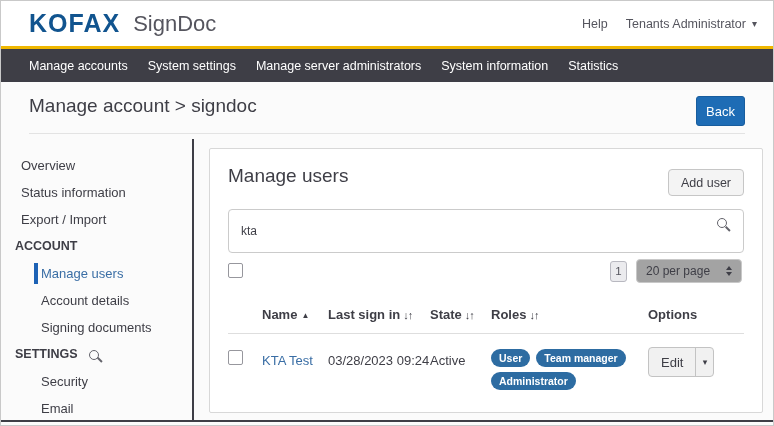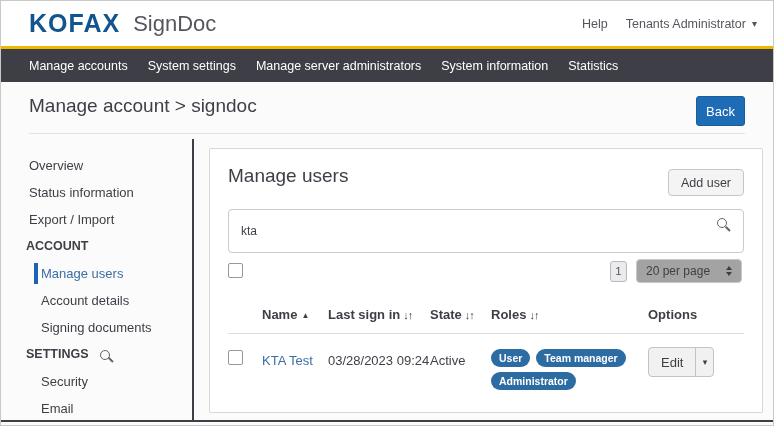--- a/index.html
+++ b/index.html
@@ -28,23 +28,23 @@
   .page-header { position:absolute; top:81px; left:0; right:0; height:52px; }
   .page-title { position:absolute; left:28px; top:13px; font-size:19px; font-weight:400; color:#3e3e46; }
   .btn-back { position:absolute; right:28px; top:14px; width:49px; height:30px; background:#1e6cb5;
               border:1px solid #185d9e; border-radius:3px; color:#fff; font-size:13px;
               font-family:inherit; cursor:pointer; }
   .header-divider { position:absolute; top:132px; left:28px; right:28px; height:1px; background:#e3e3e3; }
 
   
   .sidebar { position:absolute; top:133px; left:0; width:192px; padding-top:18px; }
   .side-item, .side-section { height:27px; line-height:27px; font-size:13px; color:#3e3e46;
-                              padding-left:28px; position:relative; white-space:nowrap; }
+                              padding-left:20px; position:relative; white-space:nowrap; }
   .side-item { cursor:pointer; }
-  .side-section { font-weight:700; font-size:12.5px; padding-left:25px; display:flex; align-items:center; gap:11px; }
+  .side-section { font-weight:700; font-size:12.5px; padding-left:14px; display:flex; align-items:center; gap:11px; }
   .side-item.sub { padding-left:40px; }
   .side-item.selected { color:#3a6ea5; }
   .side-item.selected::before { content:""; position:absolute; left:33px; top:3px; width:4px; height:21px; background:#1d62b5; }
   .sidebar-divider { position:absolute; left:191px; top:138px; width:2px; height:281px; background:#3e3e46; }
 
   
   .mag { width:10px; height:10px; border:1.5px solid #63636b; border-radius:50%;
          position:relative; display:inline-block; }
   .mag::after { content:""; position:absolute; width:6px; height:1.5px; background:#63636b;
                 transform:rotate(45deg); right:-5px; bottom:-2px; }

